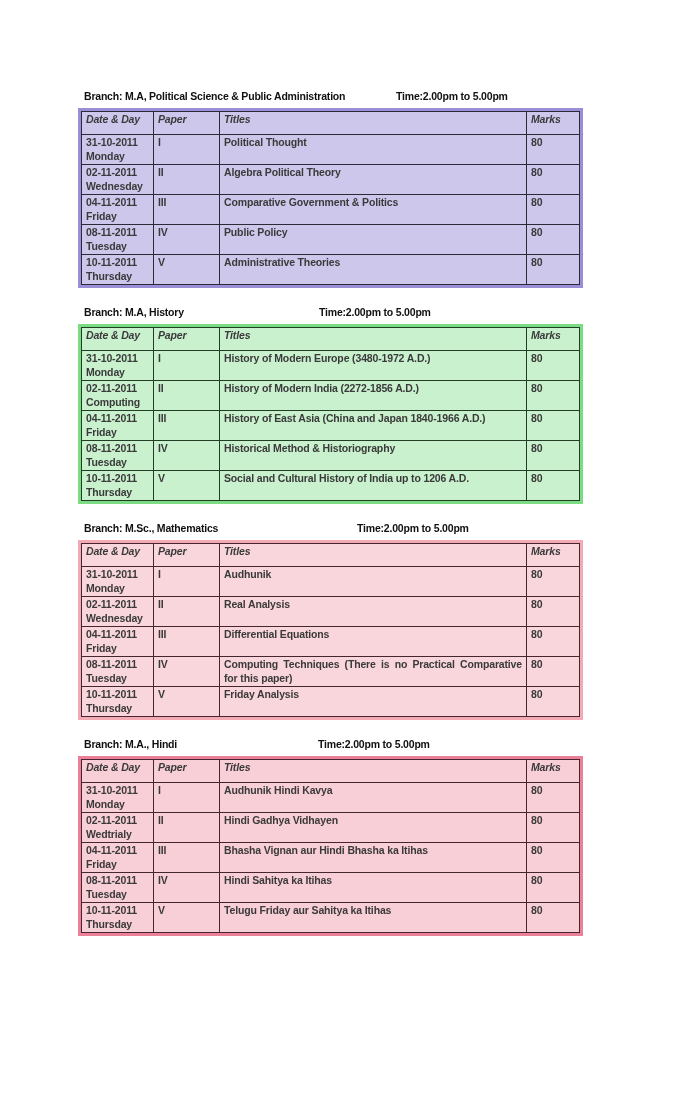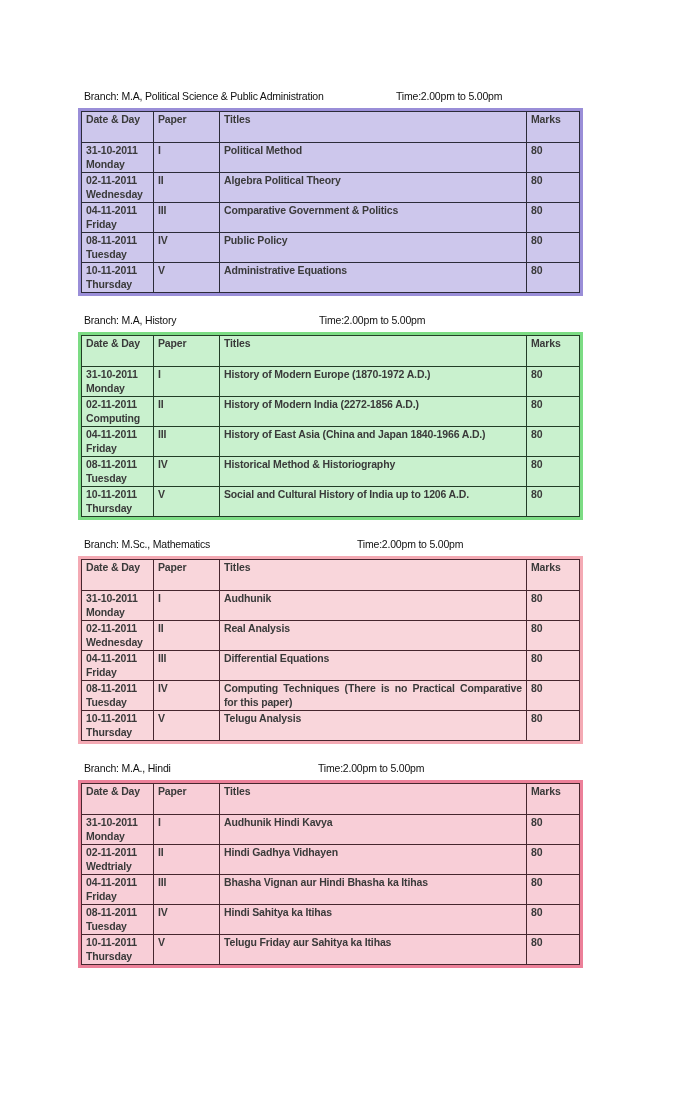--- a/index.html
+++ b/index.html
@@ -3,40 +3,40 @@
 <meta charset="utf-8">
 <style>
   html,body{margin:0;padding:0;}
   body{
     width:674px;height:1101px;background:#ffffff;
     font-family:"Liberation Sans",sans-serif;
     -webkit-font-smoothing:antialiased;
   }
   .page{position:relative;width:674px;height:1101px;box-sizing:border-box;padding:90px 0 0 78px;overflow:hidden;}
   section{width:505px;margin-bottom:18px;position:relative;}
-  .title-row{position:relative;height:14px;margin-bottom:4px;font-size:10.5px;font-weight:normal;color:#101010;letter-spacing:-0.2px;}
+  .title-row{position:relative;height:14px;margin-bottom:4px;font-size:10.5px;font-weight:bold;color:#101010;letter-spacing:-0.2px;}
   .branch{position:absolute;left:6px;top:0;white-space:nowrap;}
   .time{position:absolute;top:0;white-space:nowrap;text-align:right;}
   .s0 .time{left:318px}
   .s1 .time{left:241px}
   .s2 .time{left:279px}
   .s3 .time{left:240px}
   table{
     table-layout:fixed;width:505px;box-sizing:border-box;
     border:3px solid var(--outer);background:var(--fill);
     border-collapse:separate;border-spacing:0;
   }
   th,td{
     border-right:1px solid var(--grid);border-bottom:1px solid var(--grid);
     font-size:10.5px;font-weight:bold;color:#3a3a3a;text-align:left;
     vertical-align:top;padding:1px 4px 0;line-height:13.5px;
     letter-spacing:-0.15px;box-sizing:border-box;overflow:hidden;
   }
   th:first-child,td:first-child{border-left:1px solid var(--grid);}
-  thead th{height:32px;border-top:1px solid var(--grid);line-height:12px;}
+  thead th{height:24px;border-top:1px solid var(--grid);line-height:12px;font-style:italic;}
   tbody td{height:30px;}
   td.c-title{text-align:justify;}
 </style>
 </head>
 <body>
 
 <div class="page">
 
   <section class="s0">
     <div class="title-row">
@@ -58,21 +58,21 @@
             <th>Marks</th>
           </tr>
         </thead>
         <tbody>
           <tr>
             <td>
               <div>31-10-2011</div>
               <div>Monday</div>
             </td>
             <td>I</td>
-            <td class="c-title">Political Method</td>
+            <td class="c-title">Political Thought</td>
             <td>80</td>
           </tr>
           <tr>
             <td>
               <div>02-11-2011</div>
               <div>Wednesday</div>
             </td>
             <td>II</td>
             <td class="c-title">Algebra Political Theory</td>
             <td>80</td>
@@ -94,21 +94,21 @@
             <td>IV</td>
             <td class="c-title">Public Policy</td>
             <td>80</td>
           </tr>
           <tr>
             <td>
               <div>10-11-2011</div>
               <div>Thursday</div>
             </td>
             <td>V</td>
-            <td class="c-title">Administrative Equations</td>
+            <td class="c-title">Administrative Theories</td>
             <td>80</td>
           </tr>
         </tbody>
       </table>
   </section>
 
   <section class="s1">
     <div class="title-row">
       <span class="branch">Branch: M.A, History</span>
       <span class="time">Time:2.00pm to 5.00pm</span>
@@ -128,21 +128,21 @@
             <th>Marks</th>
           </tr>
         </thead>
         <tbody>
           <tr>
             <td>
               <div>31-10-2011</div>
               <div>Monday</div>
             </td>
             <td>I</td>
-            <td class="c-title">History of Modern Europe (1870-1972 A.D.)</td>
+            <td class="c-title">History of Modern Europe (3480-1972 A.D.)</td>
             <td>80</td>
           </tr>
           <tr>
             <td>
               <div>02-11-2011</div>
               <div>Computing</div>
             </td>
             <td>II</td>
             <td class="c-title">History of Modern India (2272-1856 A.D.)</td>
             <td>80</td>
@@ -234,21 +234,21 @@
             <td>IV</td>
             <td class="c-title">Computing Techniques (There is no Practical Comparative for this paper)</td>
             <td>80</td>
           </tr>
           <tr>
             <td>
               <div>10-11-2011</div>
               <div>Thursday</div>
             </td>
             <td>V</td>
-            <td class="c-title">Telugu Analysis</td>
+            <td class="c-title">Friday Analysis</td>
             <td>80</td>
           </tr>
         </tbody>
       </table>
   </section>
 
   <section class="s3">
     <div class="title-row">
       <span class="branch">Branch: M.A., Hindi</span>
       <span class="time">Time:2.00pm to 5.00pm</span>

